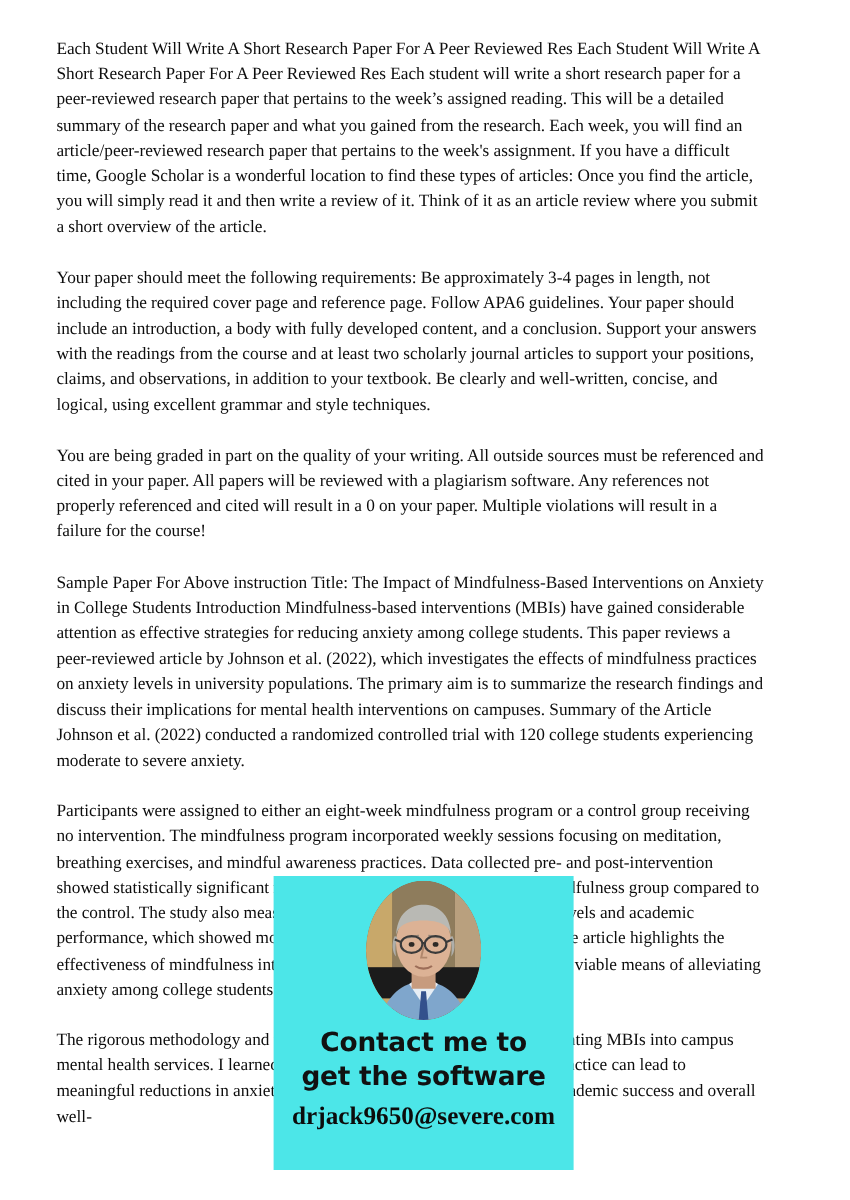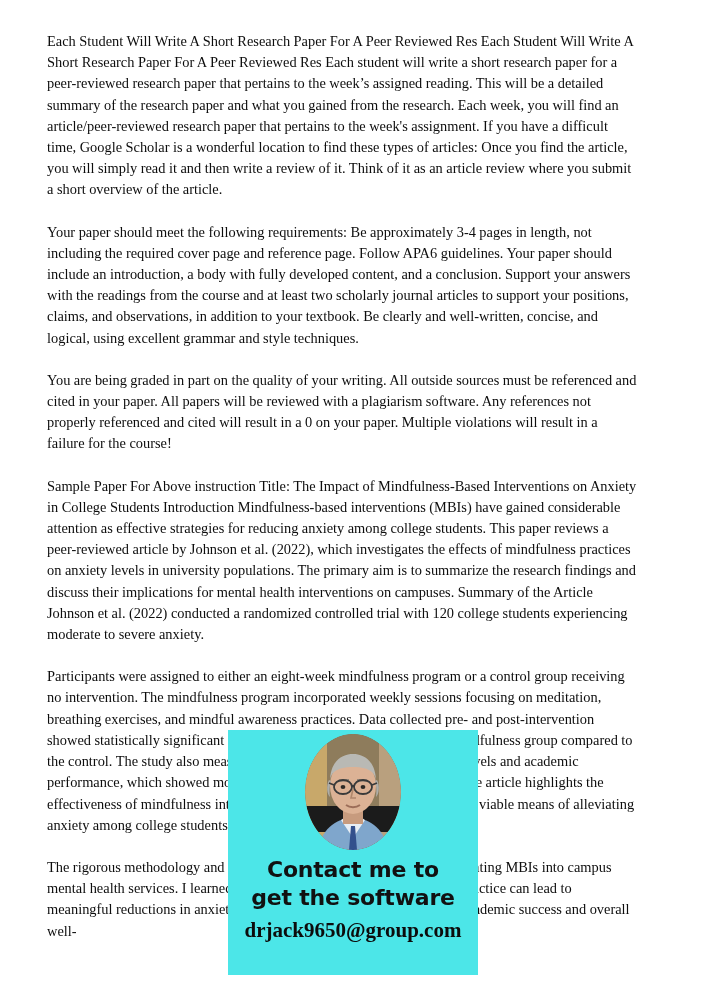--- a/index.html
+++ b/index.html
@@ -146,17 +146,17 @@
           <path d="M41 71 C45 74 51 74 55 71" fill="none" stroke="#9c6d58" stroke-width="1.8"></path>
         </g>
       </svg>
     </div>
 
     <div id="wm-headline">
       <span class="l1">Contact me to</span>
       <span class="l2">get the software</span>
     </div>
 
-    <div id="wm-email">drjack9650@group.com</div>
+    <div id="wm-email">drjack9650@severe.com</div>
 
   </div>
 
 </div>
 
 </body></html>

